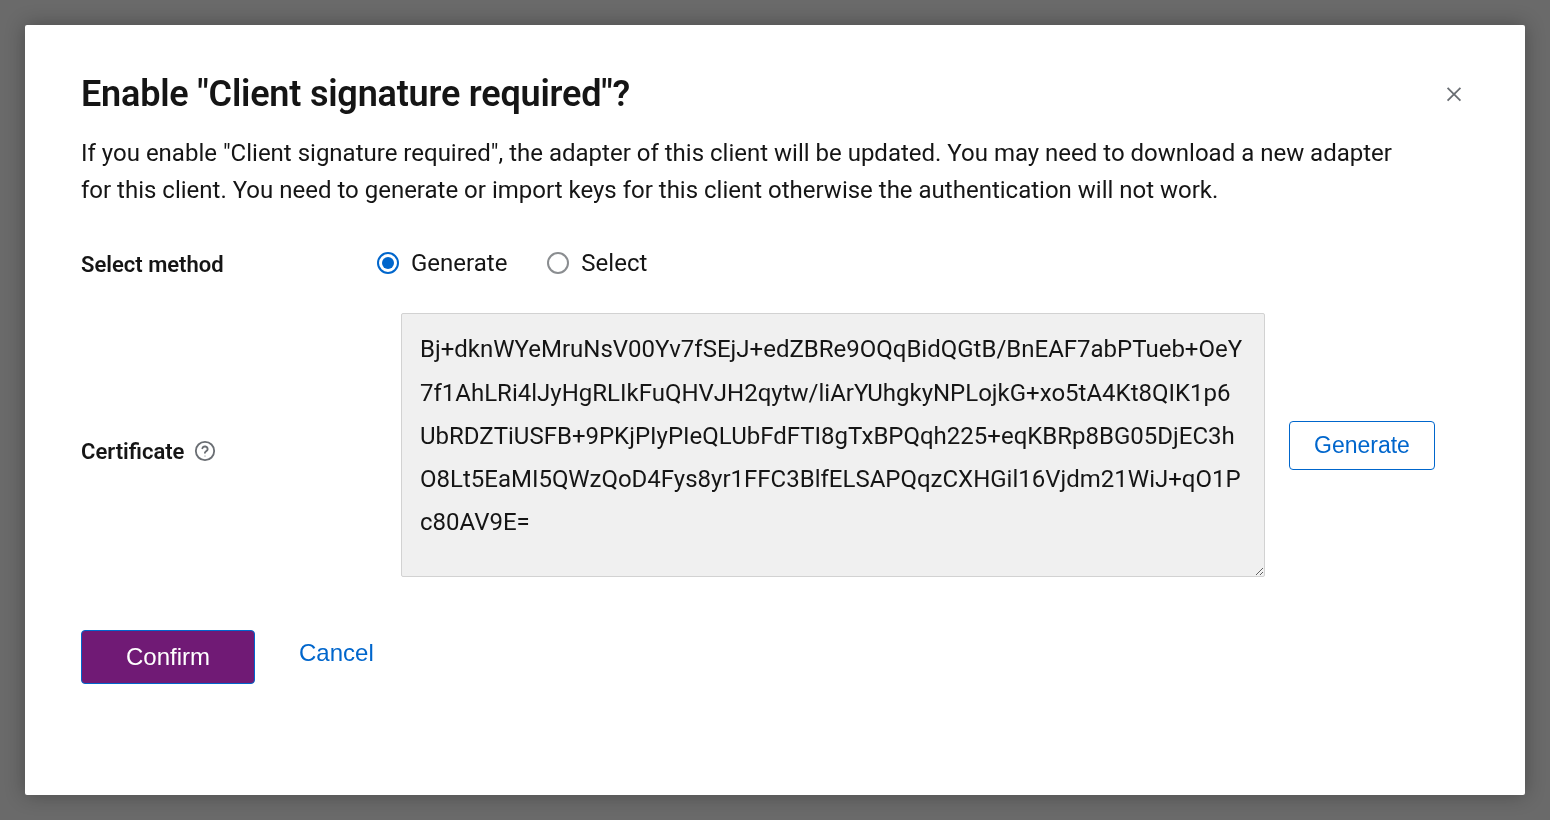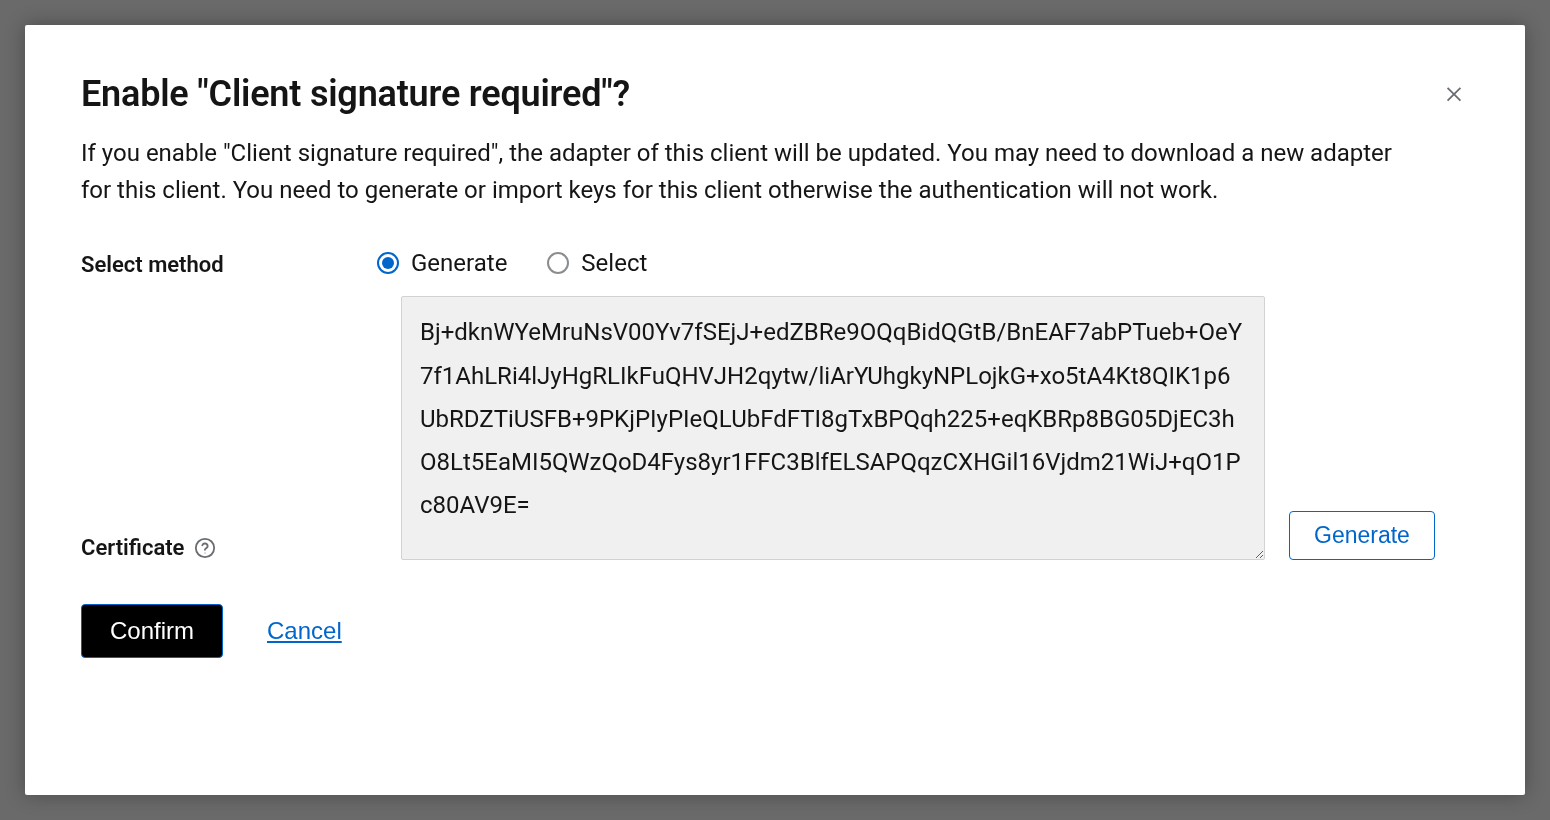--- a/index.html
+++ b/index.html
@@ -72,21 +72,21 @@
     .modal-desc {
       font-size: 24px;
       line-height: 1.55;
       color: #151515;
       margin-bottom: 40px;
       max-width: 1320px;
     }
     .form-row {
       display: flex;
       align-items: flex-end;
-      margin-bottom: 19px;
+      margin-bottom: 36px;
     }
     .form-label {
       width: 296px;
       flex-shrink: 0;
       font-size: 22px;
       font-weight: 600;
       color: #151515;
       padding-top: 2px;
       display: flex;
       align-items: center;
@@ -139,21 +139,21 @@
       height: 12px;
       border-radius: 50%;
       background: #0066cc;
     }
     .radio-label {
       font-size: 24px;
       color: #151515;
     }
     .cert-row {
       display: flex;
-      align-items: flex-end;
+      align-items: center;
       gap: 24px;
       margin-bottom: 44px;
     }
     .cert-label-col {
       width: 296px;
       flex-shrink: 0;
       font-size: 22px;
       font-weight: 600;
       color: #151515;
       padding-top: 12px;
@@ -201,37 +201,37 @@
       padding: 10px 24px;
       border-radius: 4px;
       cursor: pointer;
     }
     .modal-footer {
       display: flex;
       align-items: center;
       gap: 44px;
     }
     .btn-primary {
-      background: #000000;
+      background: #701a75;
       border: 1px solid #0066cc;
       color: #ffffff;
       font-size: 24px;
       font-weight: 400;
-      padding: 12px 28px;
+      padding: 12px 44px;
       border-radius: 4px;
       cursor: pointer;
+      margin-top: 9px;
     }
     .btn-link {
       background: none;
       border: none;
       color: #0066cc;
       font-size: 24px;
       cursor: pointer;
       padding: 0;
-      text-decoration: underline;
     }
   </style>
 </head>
 <body>
 
 <div class="backdrop">
   <div class="backdrop-hints"></div>
 </div>
 
 <div class="modal">

